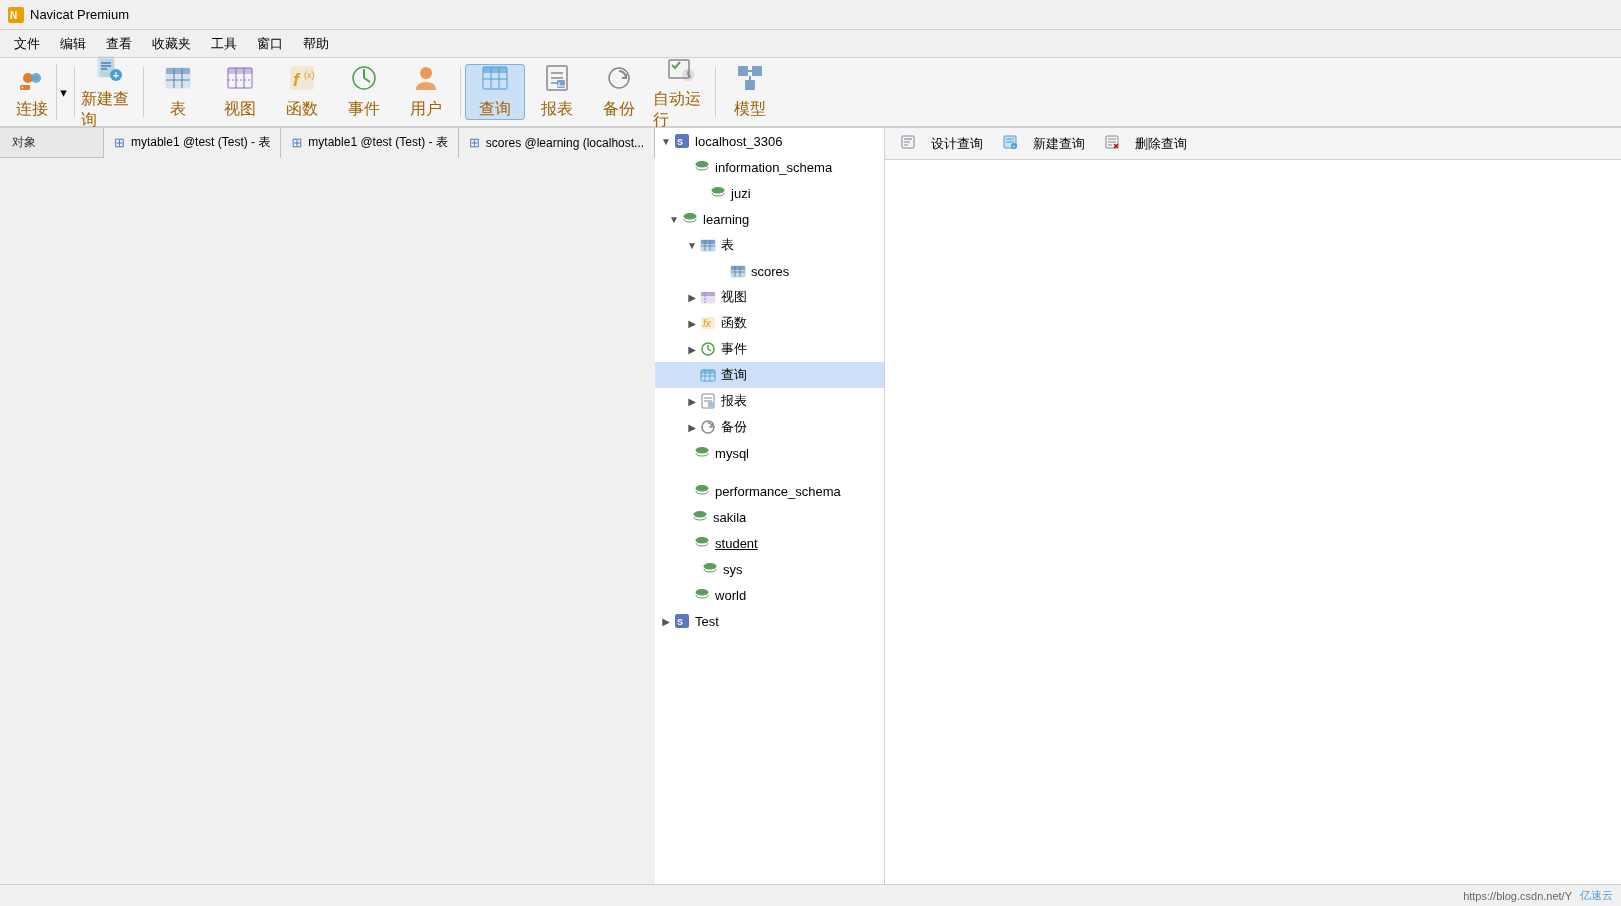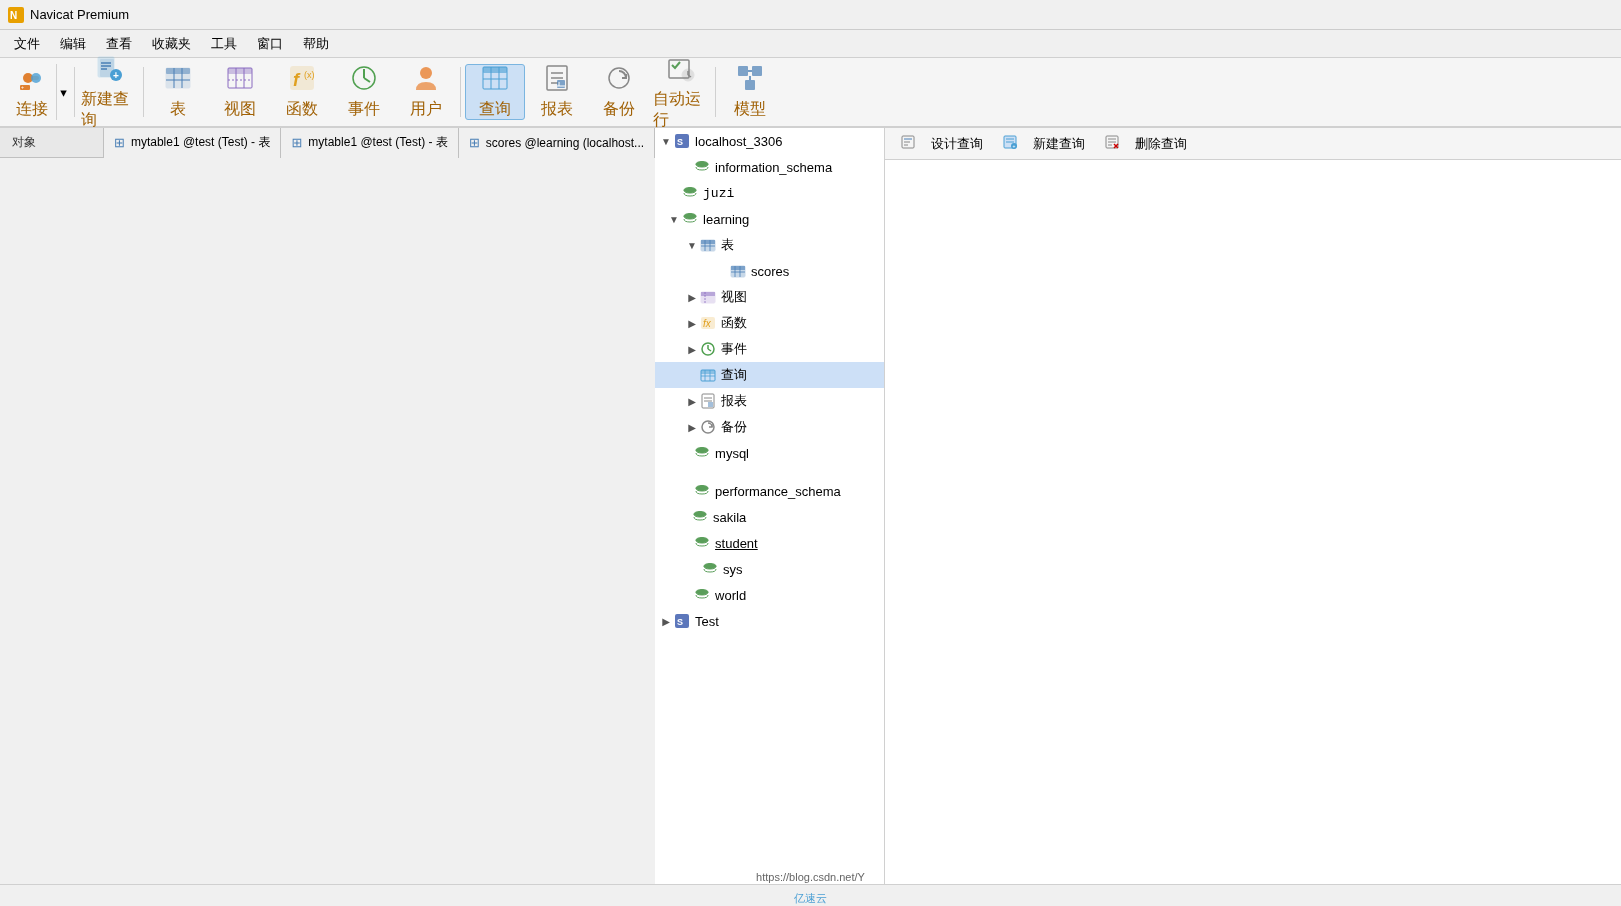--- a/index.html
+++ b/index.html
@@ -179,21 +179,20 @@
       height: 22px;
       background: #f0f0f0;
       border-top: 1px solid #d0d0d0;
       display: flex;
       align-items: center;
       justify-content: flex-end;
       padding: 0 8px;
       font-size: 11px;
       color: #666;
       gap: 8px;
-      flex-direction: column;
     }
   </style>
 </head>
 <body>
 
 <div id="title-bar">
   <div class="logo">
     <svg width="16" height="16" viewBox="0 0 16 16">
       <rect width="16" height="16" rx="2" fill="#e8a000"></rect>
       <text x="2" y="12" font-size="10" fill="white" font-weight="bold">N</text>
@@ -416,21 +415,21 @@
           <svg width="16" height="16" viewBox="0 0 16 16">
               <ellipse cx="8" cy="5" rx="6" ry="2.5" fill="#5a9e5a"></ellipse>
               <path d="M2 5 Q2 8 8 8 Q14 8 14 5" fill="none" stroke="#5a9e5a" stroke-width="1"></path>
               <path d="M2 8 Q2 11 8 11 Q14 11 14 8" fill="none" stroke="#5a9e5a" stroke-width="1"></path>
               <ellipse cx="8" cy="5" rx="6" ry="2.5" fill="none" stroke="#5a9e5a" stroke-width="1"></ellipse>
             </svg>
         </span>
         <span>information_schema</span>
       </div>
 
-      <div class="tree-item" style="padding-left:12px;font-family:Liberation Mono, monospace;">
+      <div class="tree-item" style="padding-left:40px;">
         <span class="tree-arrow" style="width:14px;"></span>
         <span class="tree-icon">
           <svg width="16" height="16" viewBox="0 0 16 16">
               <ellipse cx="8" cy="5" rx="6" ry="2.5" fill="#5a9e5a"></ellipse>
               <path d="M2 5 Q2 8 8 8 Q14 8 14 5" fill="none" stroke="#5a9e5a" stroke-width="1"></path>
               <path d="M2 8 Q2 11 8 11 Q14 11 14 8" fill="none" stroke="#5a9e5a" stroke-width="1"></path>
               <ellipse cx="8" cy="5" rx="6" ry="2.5" fill="none" stroke="#5a9e5a" stroke-width="1"></ellipse>
             </svg>
         </span>
         <span>juzi</span>

